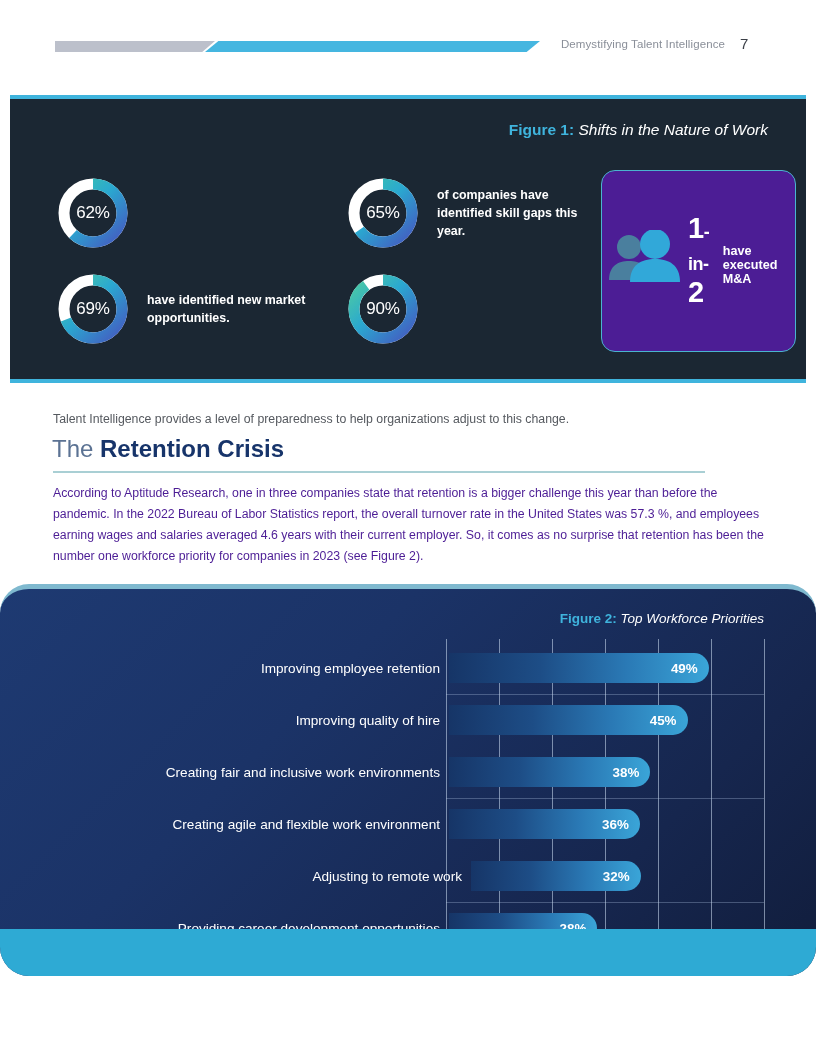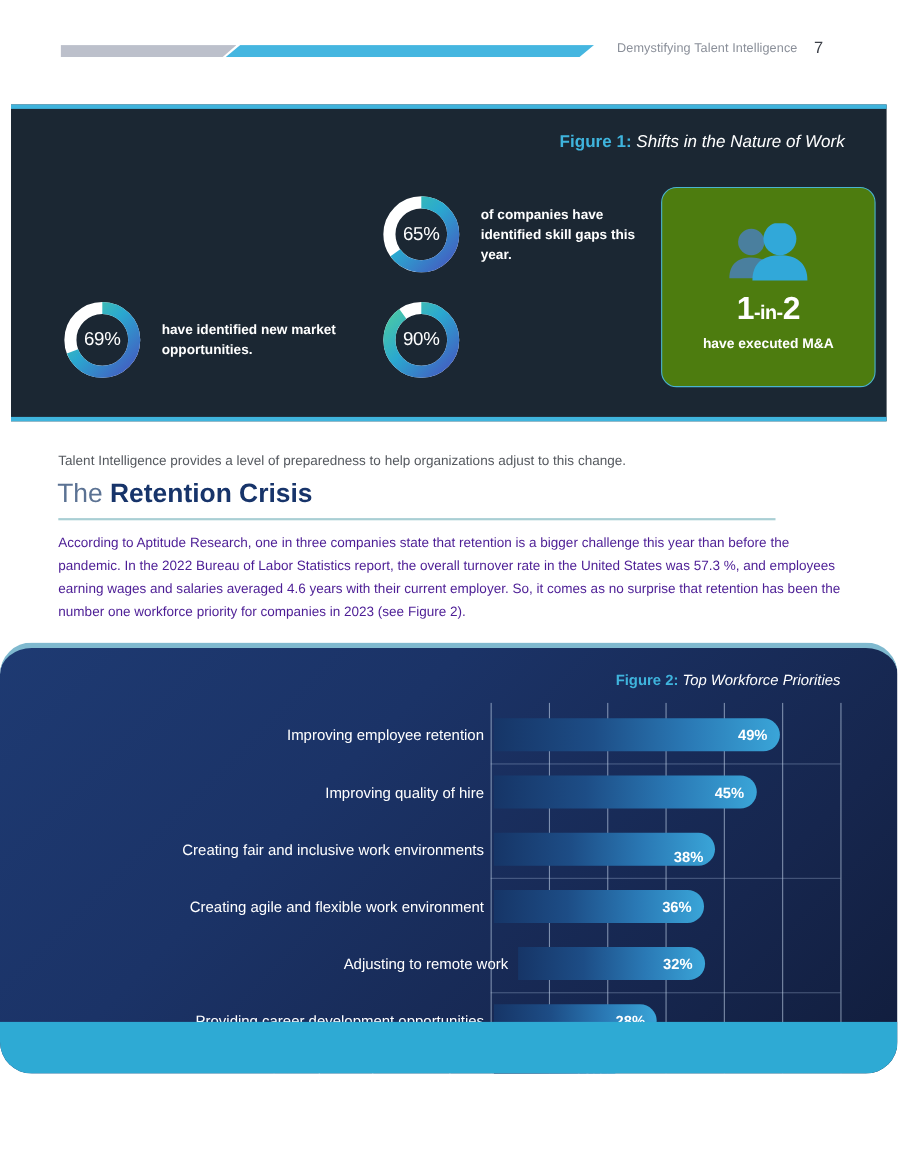--- a/index.html
+++ b/index.html
@@ -107,26 +107,26 @@
     font-weight: bold;
     line-height: 1.46;
     max-width: 180px;
   }
 
   
   .ma-card {
     position: absolute;
     left: 591px; top: 71px;
     width: 195px; height: 182px;
-    background: #4d7c0f;
+    background: #4c1d95;
     border: 1.5px solid #4ab4cf;
     border-radius: 14px;
     box-sizing: border-box;
     display: flex;
-    flex-direction: column;
+    flex-direction: row;
     align-items: center;
     justify-content: center;
   }
   .ma-icon { margin-bottom: 4px; }
   .ma-big {
     color: #ffffff;
     font-size: 29px;
     font-weight: bold;
     letter-spacing: -0.5px;
     line-height: 1.1;
@@ -273,20 +273,34 @@
 </div>
 
 <div class="fig1">
 
   <div class="fig1-caption">
     <span class="lbl">Figure 1:</span>
     <span class="txt">Shifts in the Nature of Work</span>
   </div>
 
   <div class="donut-cell" style="left:45px; top:76px;">
+    <div class="donut">
+      <svg width="76" height="76" viewBox="0 0 76 76">
+        <defs>
+          <linearGradient id="g1" x1="1" y1="0" x2="0" y2="1">
+            <stop offset="0%" stop-color="#3ec6a8"></stop>
+            <stop offset="45%" stop-color="#2aa8d0"></stop>
+            <stop offset="100%" stop-color="#4559c0"></stop>
+          </linearGradient>
+        </defs>
+        <circle cx="38" cy="38" r="29" fill="none" stroke="#ffffff" stroke-width="11"></circle>
+        <circle cx="38" cy="38" r="29" fill="none" stroke="url(#g1)" stroke-width="11" stroke-dasharray="113.0 182.2" stroke-dashoffset="0" transform="rotate(-90 38 38)"></circle>
+      </svg>
+      <div class="donut-val">62%</div>
+    </div>
   </div>
 
   <div class="donut-cell" style="left:335px; top:76px;">
     <div class="donut">
       <svg width="76" height="76" viewBox="0 0 76 76">
         <defs>
           <linearGradient id="g2" x1="1" y1="0" x2="0" y2="1">
             <stop offset="0%" stop-color="#3ec6a8"></stop>
             <stop offset="45%" stop-color="#2aa8d0"></stop>
             <stop offset="100%" stop-color="#4559c0"></stop>
@@ -387,21 +401,21 @@
           </div>
         </div>
         <div class="row" style="top: 55px;">
           <div class="row-label">Improving quality of hire</div>
           <div class="bar" style="width: 238.5px;">
             <span class="bar-val">45%</span>
           </div>
         </div>
         <div class="row" style="top: 107px;">
           <div class="row-label">Creating fair and inclusive work environments</div>
-          <div class="bar" style="width: 201.4px; align-items: flex-end;">
+          <div class="bar" style="width: 201.4px;">
             <span class="bar-val">38%</span>
           </div>
         </div>
         <div class="row" style="top: 159px;">
           <div class="row-label">Creating agile and flexible work environment</div>
           <div class="bar" style="width: 190.8px;">
             <span class="bar-val">36%</span>
           </div>
         </div>
         <div class="row" style="top: 211px; padding-left: 22px;">

